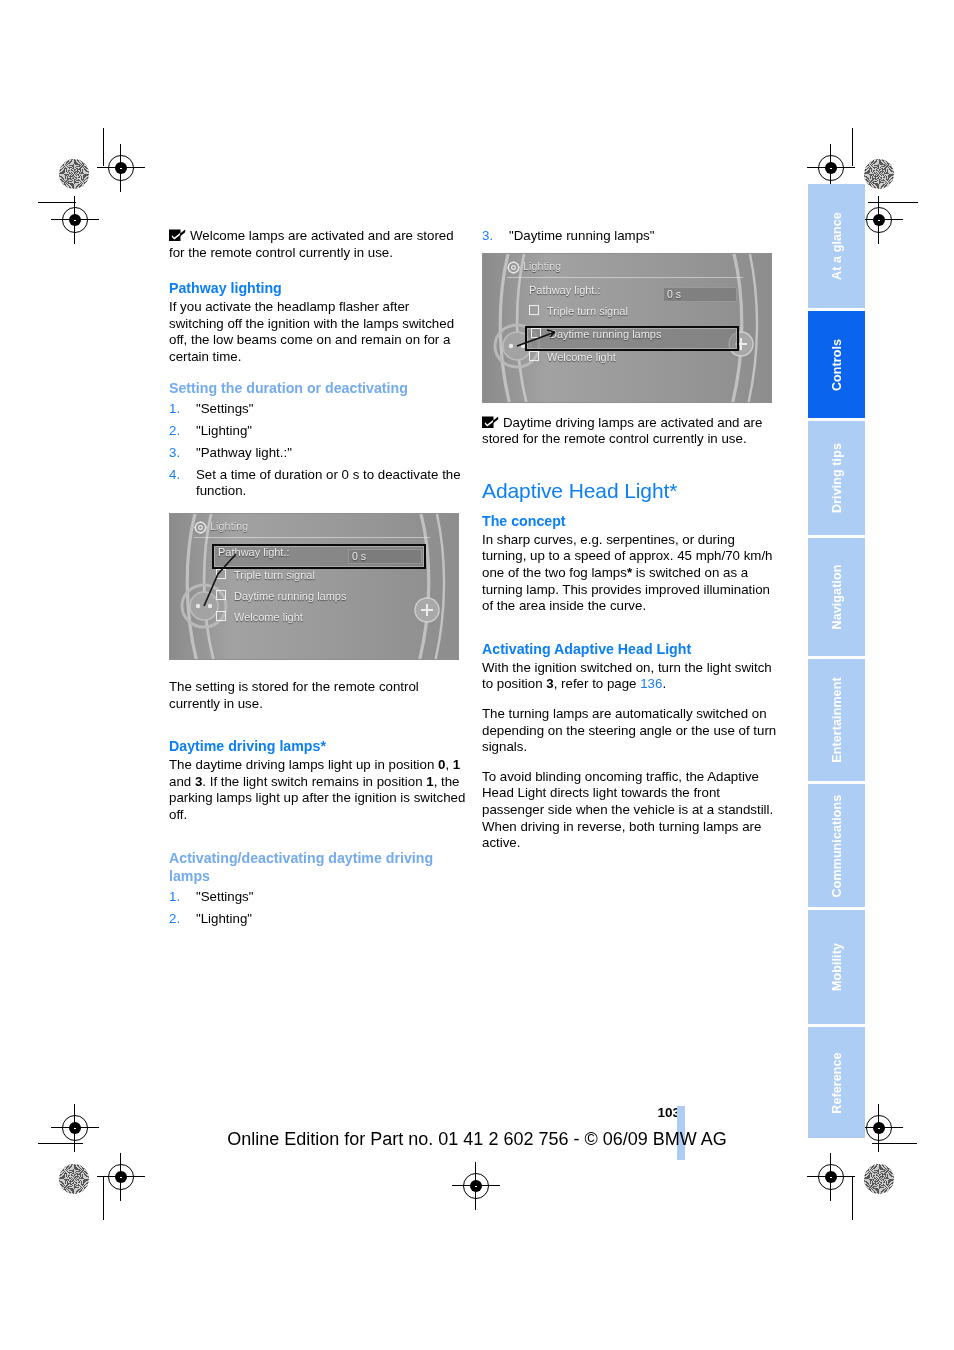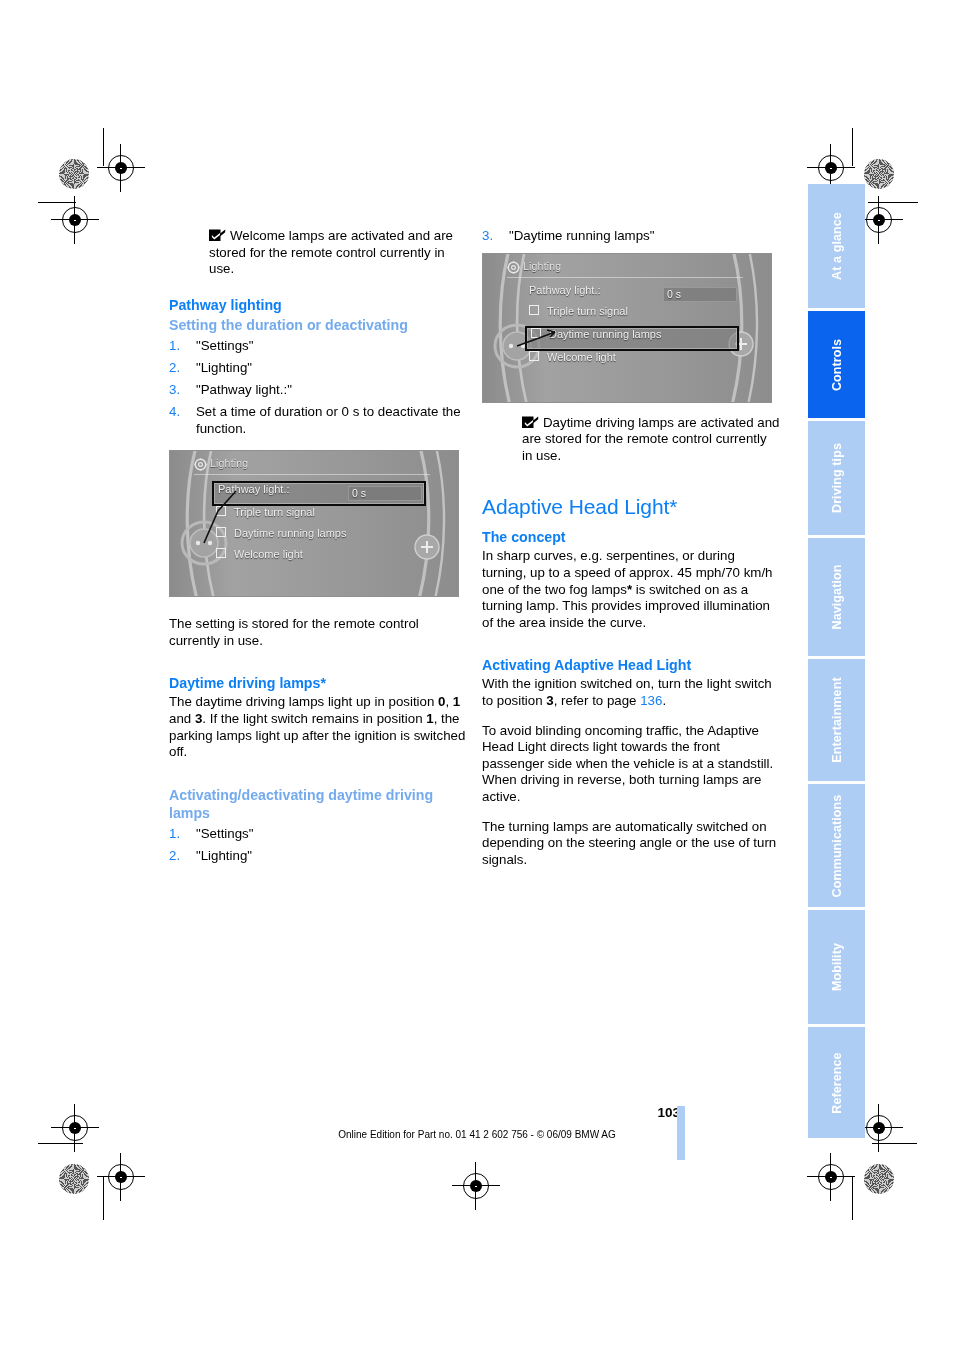--- a/index.html
+++ b/index.html
@@ -66,21 +66,20 @@
   .col-left  { left: 169px; top: 228px; }
   .col-right { left: 482px; top: 228px; }
 
   p, li { margin: 0; }
 
   .note {
     font-size: 13.3px;
     line-height: 16.6px;
     margin-bottom: 18px;
     text-indent: 0;
-    margin-left: 40px;
   }
   .note .chk {
     display: inline-block;
     width: 17px; height: 13px;
     position: relative;
     vertical-align: -2px;
     margin-right: 4px;
   }
   .note .chk svg { position: absolute; left: 0; top: 0; }
 
@@ -254,21 +253,21 @@
     width: 680px;
     text-align: right;
     font-size: 13.5px;
     font-weight: bold;
   }
   .edition {
     position: absolute;
     left: 0; top: 24px;
     width: 954px;
     text-align: center;
-    font-size: 10px;
+    font-size: 18px;
   }
   .footbar {
     position: absolute;
     left: 677px; top: 1px;
     width: 8px; height: 54px;
     background: #aecdf4;
   }
 </style>
 </head>
 <body>
@@ -334,20 +333,21 @@
       <span class="chk">
         <svg width="17" height="13" viewBox="0 0 17 13">
           <rect x="0" y="0.5" width="11.5" height="11.5" fill="#000"></rect>
           <path d="M2.4 6.3 L5.2 9.2 L16.2 0.6 L16.2 3.3 L5.3 11.9 L2.4 8.9 Z" fill="#000"></path>
           <path d="M2.9 6.1 L5.3 8.6 L11.0 4.1 L11.0 6.1 L5.3 10.6 L2.9 8.1 Z" fill="#fff"></path>
         </svg>
       </span><span>Welcome lamps are activated and are stored for the remote control currently in use.</span>
     </p>
 
     <h2 class="sub">Pathway lighting</h2>
+    <p class="body">If you activate the headlamp flasher after switching off the ignition with the lamps switched off, the low beams come on and remain on for a certain time.</p>
 
     <h3 class="subsub">Setting the duration or deactivating</h3>
     <ol class="steps">
       <li><span class="num">1.</span><span>"Settings"</span></li>
       <li><span class="num">2.</span><span>"Lighting"</span></li>
       <li><span class="num">3.</span><span>"Pathway light.:"</span></li>
       <li><span class="num">4.</span><span>Set a time of duration or 0 s to deactivate the function.</span></li>
     </ol>
 
     <div class="idrive" style="margin-top:6px;">
@@ -479,22 +479,22 @@
 
     <div class="spacer-sm"></div>
     <h1 class="sect">Adaptive Head Light*</h1>
 
     <h2 class="sub">The concept</h2>
     <p class="body">In sharp curves, e.g. serpentines, or during turning, up to a speed of approx. 45 mph/70 km/h one of the two fog lamps<b>*</b> is switched on as a turning lamp. This provides improved illumination of the area inside the curve.</p>
 
     <div class="spacer-sm"></div>
     <h2 class="sub">Activating Adaptive Head Light</h2>
     <p class="body"><span>With the ignition switched on, turn the light switch to position </span><b>3</b><span>, refer to page </span><span class="pgref">136</span><span>.</span></p>
+    <p class="body">The turning lamps are automatically switched on depending on the steering angle or the use of turn signals.</p>
     <p class="body">To avoid blinding oncoming traffic, the Adaptive Head Light directs light towards the front passenger side when the vehicle is at a standstill. When driving in reverse, both turning lamps are active.</p>
-    <p class="body">The turning lamps are automatically switched on depending on the steering angle or the use of turn signals.</p>
   </div>
 
   <div class="rail">
     <div class="tab" style="height:124px;">
       <span class="label">At a glance</span>
     </div>
     <div class="tab active" style="height:107px;">
       <span class="label">Controls</span>
     </div>
     <div class="tab" style="height:114px;">

